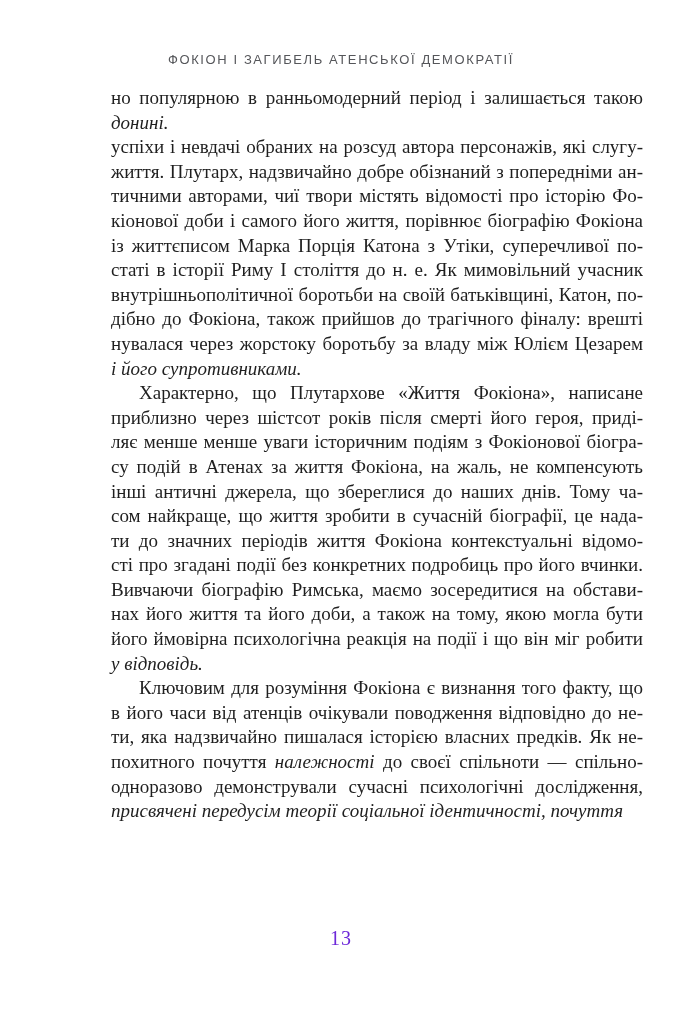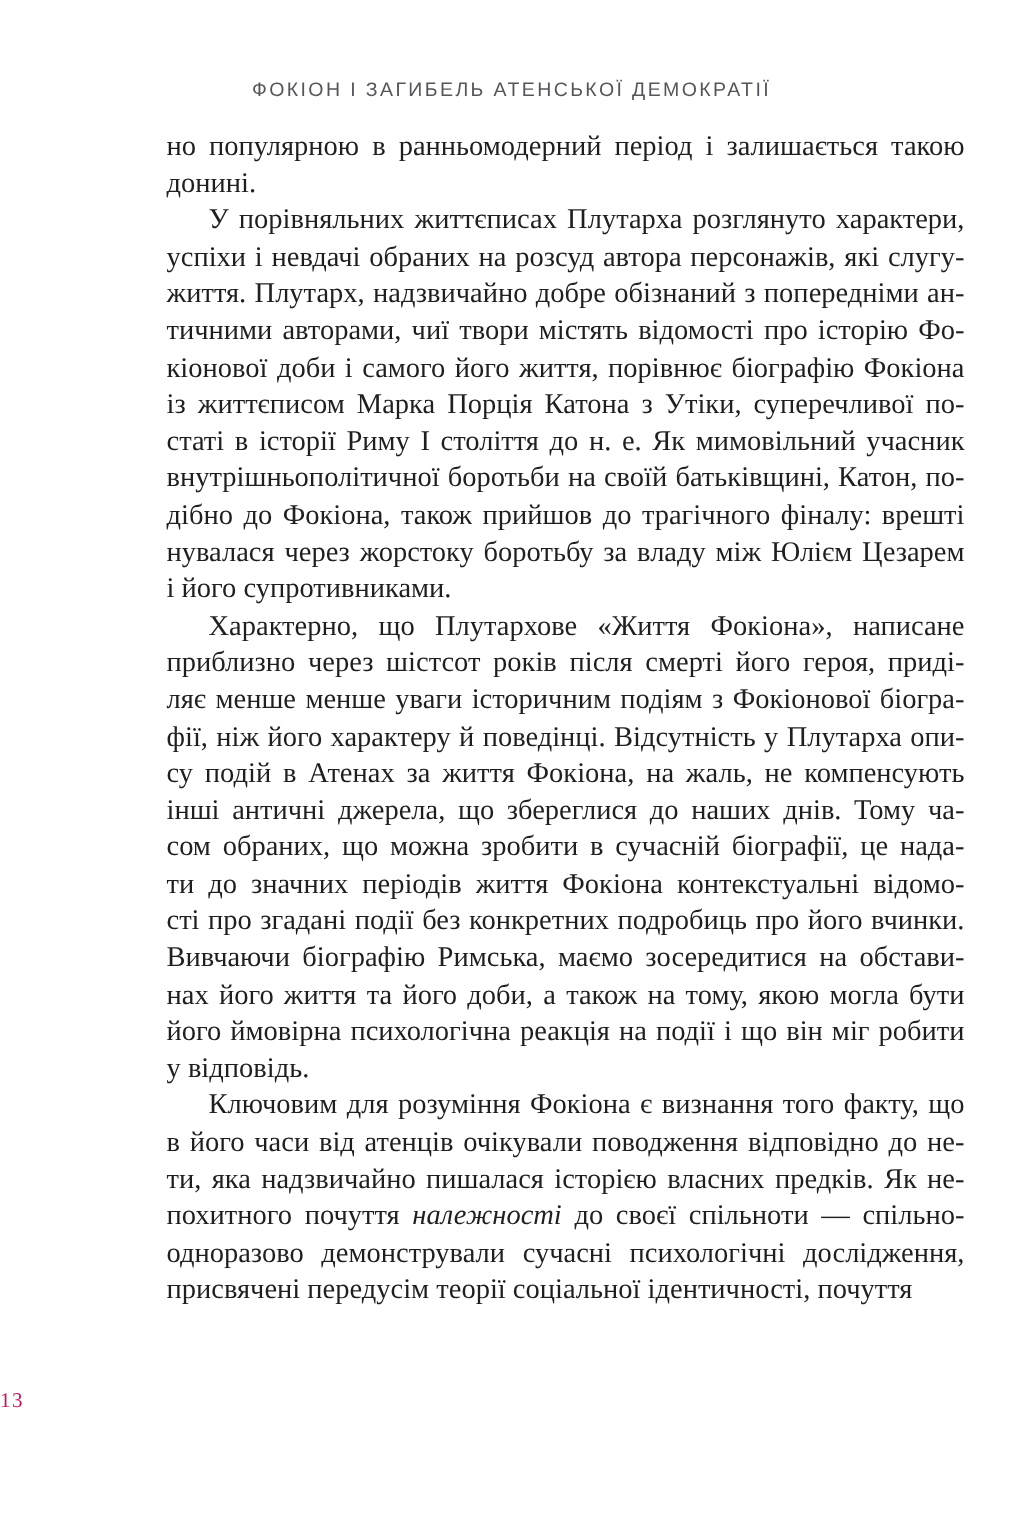--- a/index.html
+++ b/index.html
@@ -32,66 +32,65 @@
     font-size: 19px;
     line-height: 24.6px;
     margin-left: 42px;
   }
   .paragraph { margin: 0; }
   .line {
     text-align: justify;
     text-align-last: justify;
     white-space: normal;
   }
-  .line.last { text-align-last: left; }
+  .line.last { text-align-last: left; font-style: italic; }
   .line.first-indent { text-indent: 28px; }
   .line em { font-style: italic; }
   .page-number {
     position: absolute;
     top: 927px;
     left: 0;
     width: 100%;
+    text-align: center;
     font-family: "Liberation Serif", serif;
-    font-size: 14px;
+    font-size: 20px;
     letter-spacing: 1px;
-    color: #be185d;
+    color: #6d28d9;
   }
 </style>
 </head>
 <body>
 
 <div class="page">
   <div class="running-header">ФОКІОН І ЗАГИБЕЛЬ АТЕНСЬКОЇ ДЕМОКРАТІЇ</div>
 
   <div class="body-text">
       <div class="paragraph">
         <div class="line"><span>но популярною в ранньомодерний період і залишається такою</span></div>
         <div class="line last"><span>донині.</span></div>
       </div>
       <div class="paragraph">
-        <div class="line first-indent"><span>У порівняльних життєписах Плутарха розглянуто характери,</span></div>
         <div class="line"><span>успіхи і невдачі обраних на розсуд автора персонажів, які слугу-</span></div>
         <div class="line"><span>життя. Плутарх, надзвичайно добре обізнаний з попередніми ан-</span></div>
         <div class="line"><span>тичними авторами, чиї твори містять відомості про історію Фо-</span></div>
         <div class="line"><span>кіонової доби і самого його життя, порівнює біографію Фокіона</span></div>
         <div class="line"><span>із життєписом Марка Порція Катона з Утіки, суперечливої по-</span></div>
         <div class="line"><span>статі в історії Риму I століття до н. е. Як мимовільний учасник</span></div>
         <div class="line"><span>внутрішньополітичної боротьби на своїй батьківщині, Катон, по-</span></div>
         <div class="line"><span>дібно до Фокіона, також прийшов до трагічного фіналу: врешті</span></div>
         <div class="line"><span>нувалася через жорстоку боротьбу за владу між Юлієм Цезарем</span></div>
         <div class="line last"><span>і його супротивниками.</span></div>
       </div>
       <div class="paragraph">
         <div class="line first-indent"><span>Характерно, що Плутархове «Життя Фокіона», написане</span></div>
         <div class="line"><span>приблизно через шістсот років після смерті його героя, приді-</span></div>
         <div class="line"><span>ляє менше менше уваги історичним подіям з Фокіонової біогра-</span></div>
-        <div class="line"><span>фії, ніж його характеру й поведінці. Відсутність у Плутарха опи-</span></div>
         <div class="line"><span>су подій в Атенах за життя Фокіона, на жаль, не компенсують</span></div>
         <div class="line"><span>інші античні джерела, що збереглися до наших днів. Тому ча-</span></div>
-        <div class="line"><span>сом обраних, що можна зробити в сучасній біографії, це нада-</span></div>
+        <div class="line"><span>сом найкраще, що життя зробити в сучасній біографії, це нада-</span></div>
         <div class="line"><span>ти до значних періодів життя Фокіона контекстуальні відомо-</span></div>
         <div class="line"><span>сті про згадані події без конкретних подробиць про його вчинки.</span></div>
         <div class="line"><span>Вивчаючи біографію Римська, маємо зосередитися на обстави-</span></div>
         <div class="line"><span>нах його життя та його доби, а також на тому, якою могла бути</span></div>
         <div class="line"><span>його ймовірна психологічна реакція на події і що він міг робити</span></div>
         <div class="line last"><span>у відповідь.</span></div>
       </div>
       <div class="paragraph">
         <div class="line first-indent"><span>Ключовим для розуміння Фокіона є визнання того факту, що</span></div>
         <div class="line"><span>в його часи від атенців очікували поводження відповідно до не-</span></div>

